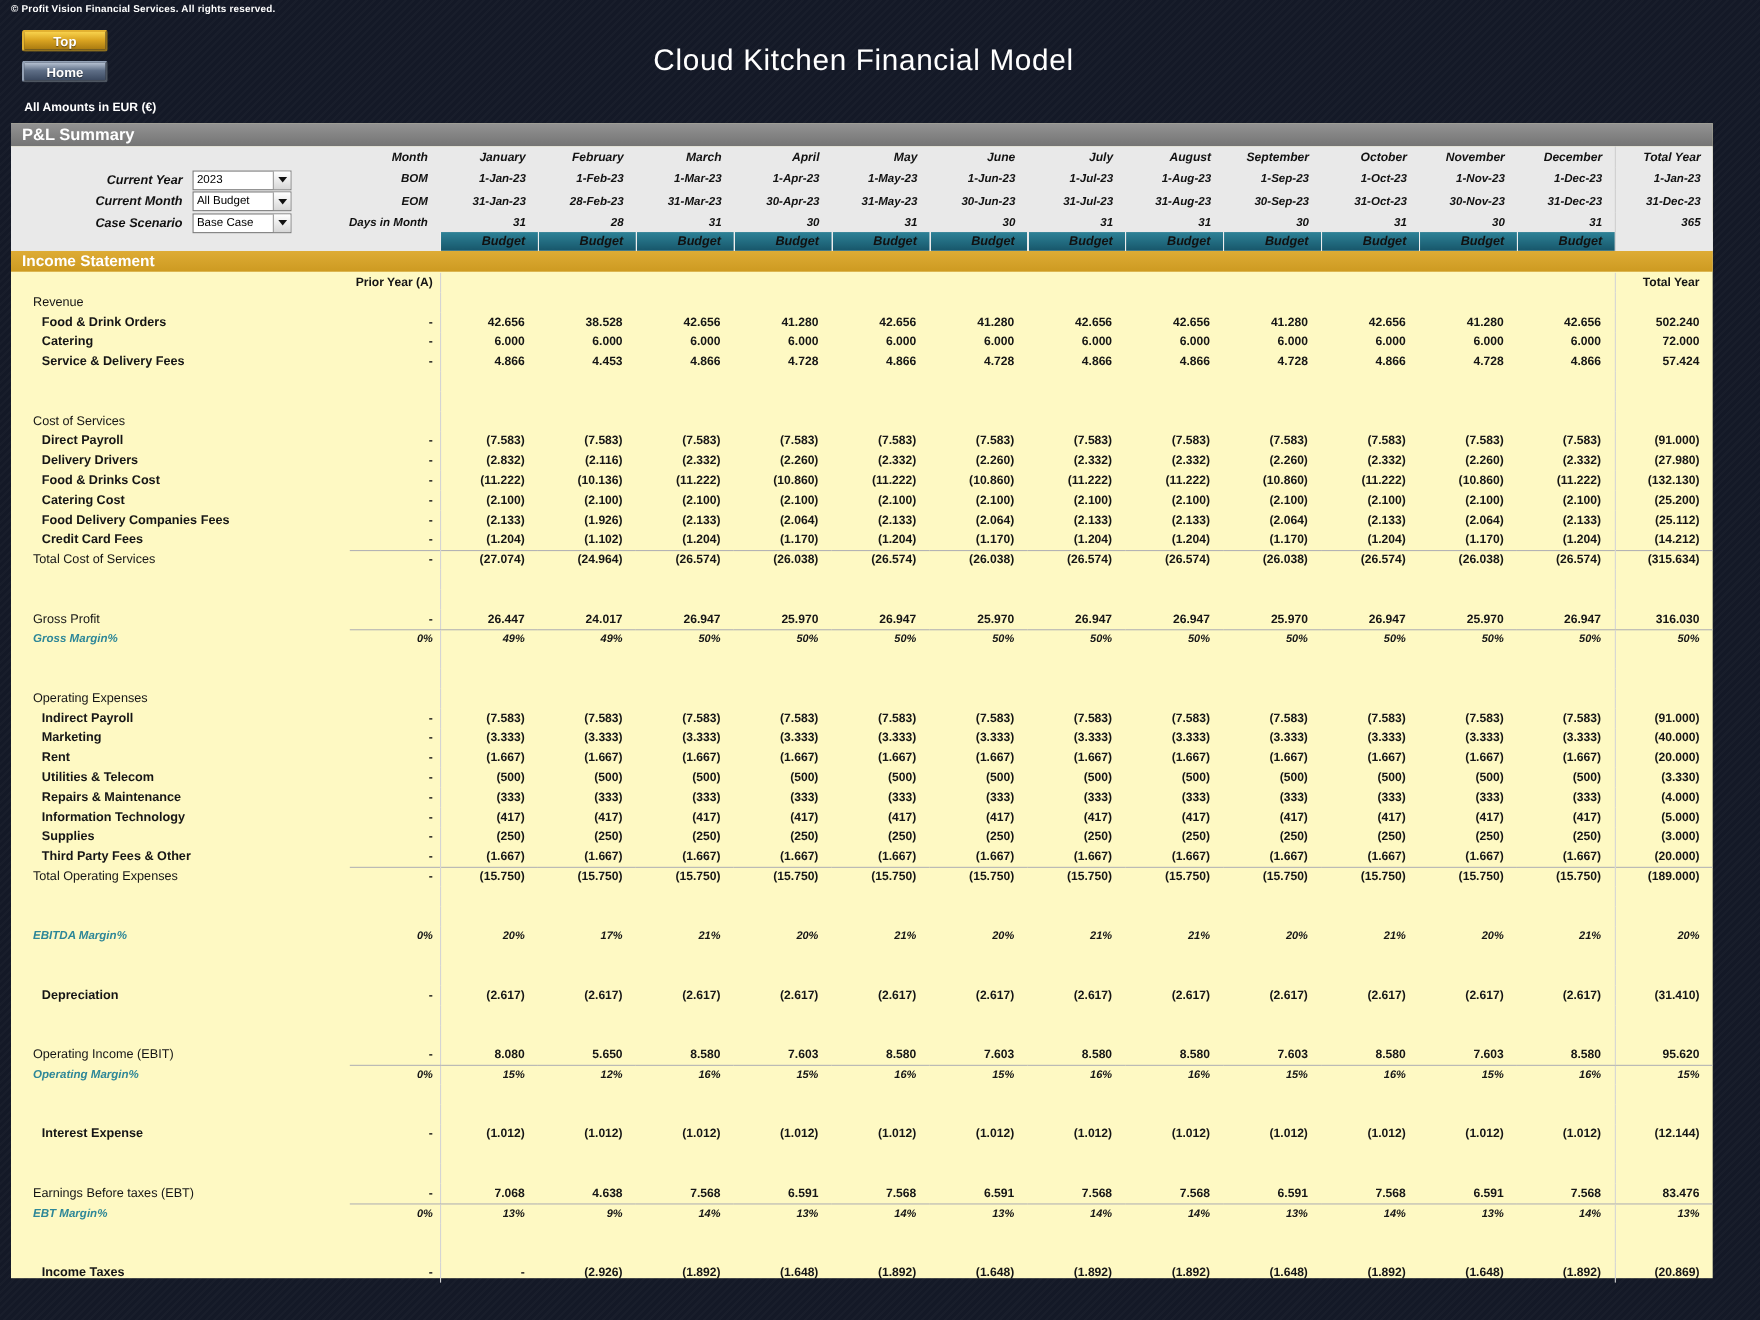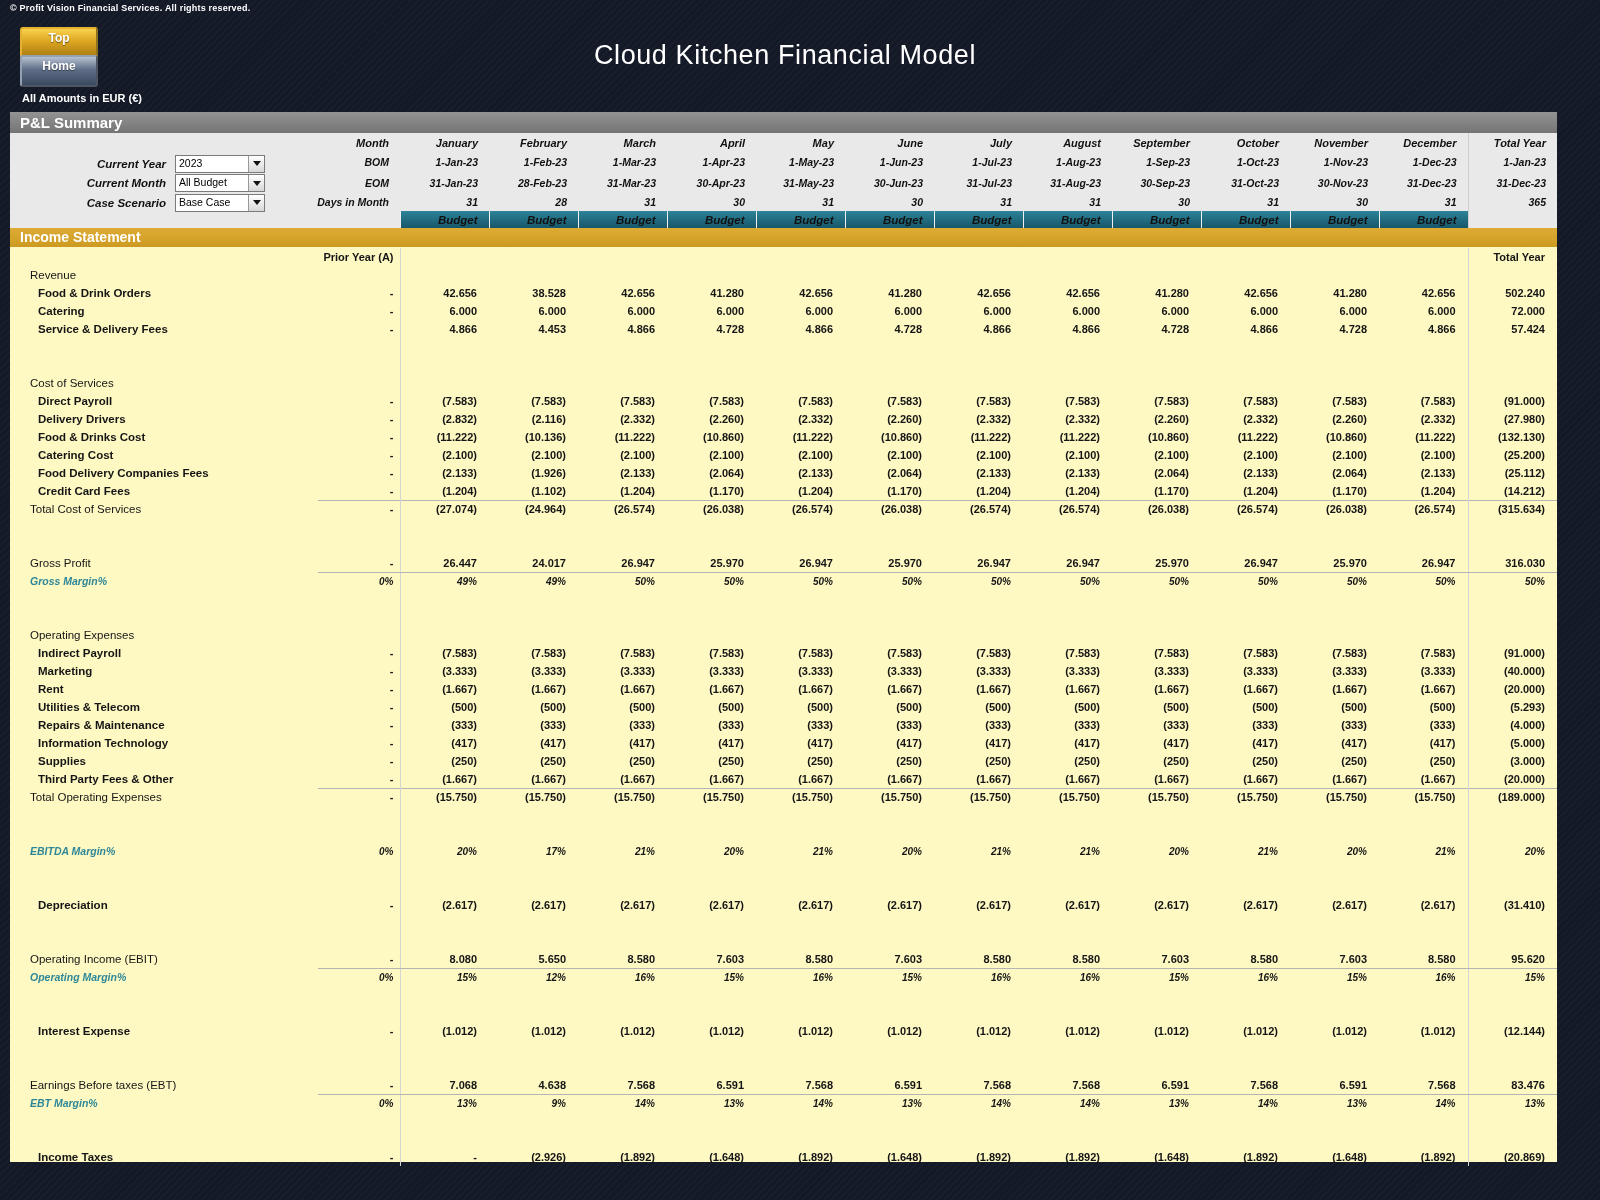--- a/index.html
+++ b/index.html
@@ -3,21 +3,21 @@
 <meta charset="utf-8">
 <style>
   html,body{margin:0;padding:0;}
   body{
     width:1600px;height:1200px;position:relative;overflow:hidden;
     background-color:#141927;
     background-image:repeating-linear-gradient(135deg, rgba(255,255,255,0.018) 0 2px, transparent 2px 5px);
     font-family:"Liberation Sans", sans-serif;
   }
   .copyright{position:absolute;left:10px;top:3px;color:#ffffff;font-size:9px;font-weight:700;letter-spacing:.2px;}
-  .nav-btn{position:absolute;left:20px;width:78px;height:32px;border-radius:3px;color:#fff;
+  .nav-btn{position:absolute;left:20px;width:78px;height:20px;border-radius:3px;color:#fff;
     font-weight:700;font-size:12px;text-align:center;line-height:19px;cursor:pointer;
     text-shadow:0 1px 1px rgba(0,0,0,.5);box-sizing:border-box;}
   .btn-top{top:27px;background:linear-gradient(#f8d24d,#dca622 45%,#a87a10);border:2px outset #e3b231;}
   .btn-home{top:55px;background:linear-gradient(#b6c1d2,#5e6e86 45%,#3b4960;);border:2px outset #93a1b5;background:linear-gradient(#b6c1d2,#5e6e86 45%,#3b4960);}
   .main-title{position:absolute;top:40px;left:0;width:1570px;text-align:center;color:#fff;
     font-size:27px;font-weight:400;letter-spacing:.6px;}
   .amounts-note{position:absolute;left:22px;top:92px;color:#fff;font-size:11px;font-weight:700;}
 
   .sheet{position:absolute;left:10px;top:112px;width:1547px;height:1050px;background:#fef9c3;}
   .pnl-bar{height:21px;background:linear-gradient(#939393,#747474);color:#fff;font-weight:700;
@@ -666,21 +666,21 @@
           <td class="num">(500)</td>
           <td class="num">(500)</td>
           <td class="num">(500)</td>
           <td class="num">(500)</td>
           <td class="num">(500)</td>
           <td class="num">(500)</td>
           <td class="num">(500)</td>
           <td class="num">(500)</td>
           <td class="num">(500)</td>
           <td class="num">(500)</td>
-          <td class="totalcol num">(5.293)</td>
+          <td class="totalcol num">(3.330)</td>
         </tr>
         <tr>
           <td class="lab item">Repairs &amp; Maintenance</td>
           <td class="prior num">-</td>
           <td class="num">(333)</td>
           <td class="num">(333)</td>
           <td class="num">(333)</td>
           <td class="num">(333)</td>
           <td class="num">(333)</td>
           <td class="num">(333)</td>

